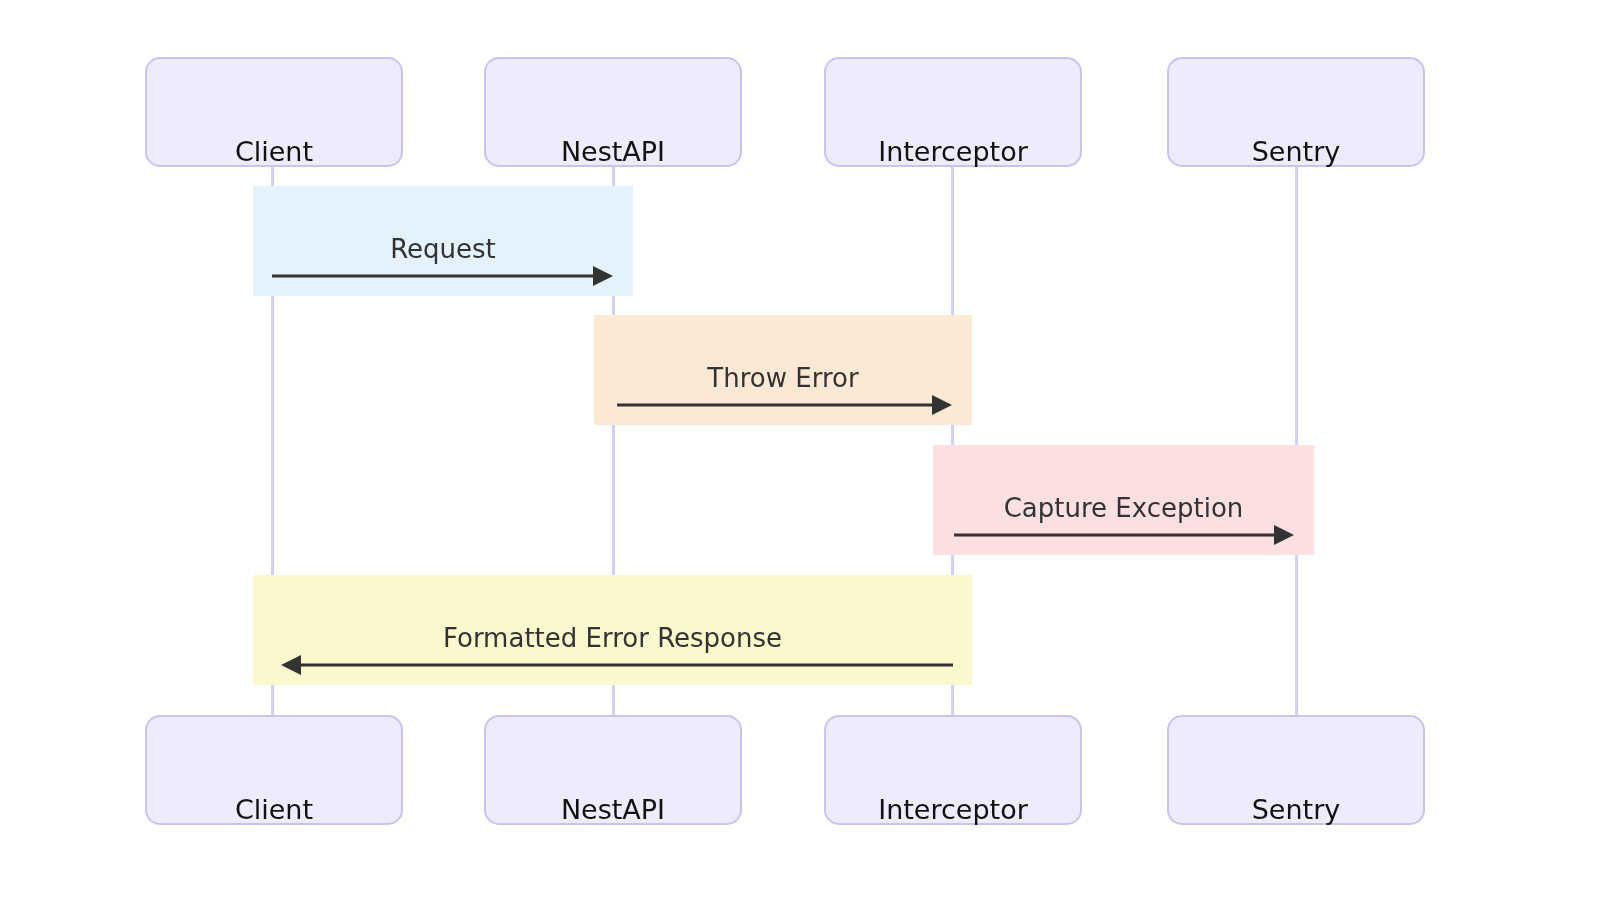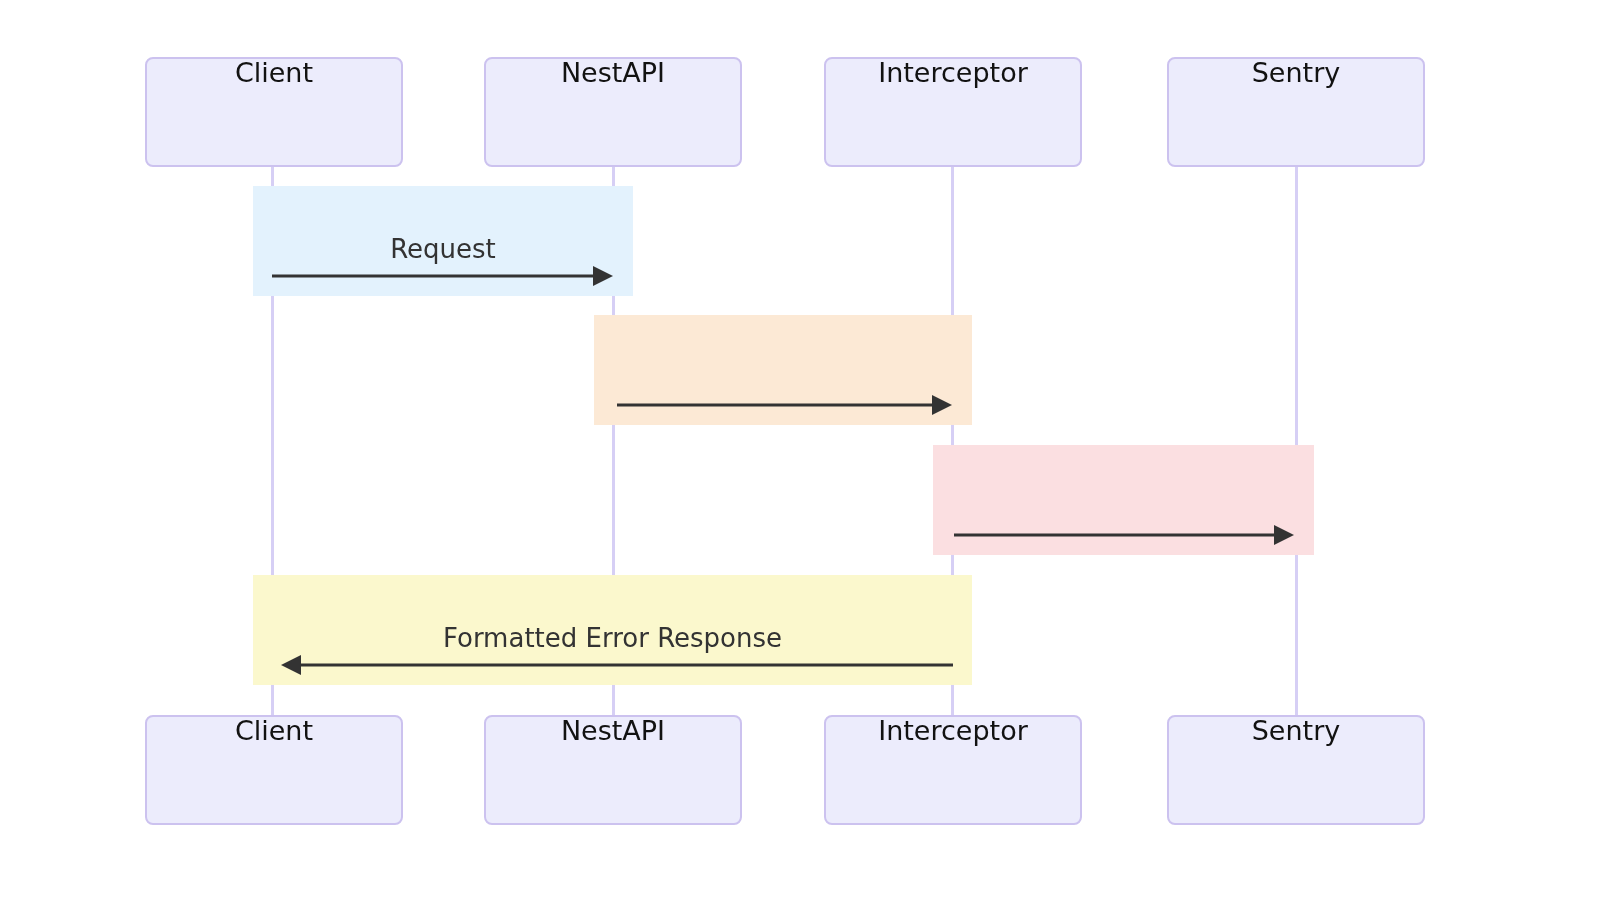--- a/index.html
+++ b/index.html
@@ -20,23 +20,23 @@
   .lifeline {
     position: absolute;
     width: 3px;
     background: #d6cff5;
   }
   .actor-box {
     position: absolute;
     box-sizing: border-box;
     background: #ececfc;
     border: 2px solid #ccc2ef;
-    border-radius: 8px;
+    border-radius: 15px;
     display: flex;
-    align-items: flex-start;
+    align-items: flex-end;
     justify-content: center;
   }
   .actor-label {
     font-size: 27px;
     color: #121212;
     line-height: 1;
     white-space: nowrap;
   }
   .msg-band {
     position: absolute;
@@ -89,27 +89,29 @@
 
   <div class="msg-group" style="left:253px; top:186px; width:380px; height:132px;">
     <span class="msg-label" style="left:0px; top:50px; width:380px;">Request</span>
     <svg class="msg-arrow" style="left:0px; top:78px;" width="380" height="24" viewBox="0 0 380 24">
       <line x1="19" y1="12" x2="350" y2="12" stroke="#333333" stroke-width="3"></line>
       <polygon points="360,12 340,2 340,22" fill="#333333"></polygon>
     </svg>
   </div>
 
   <div class="msg-group" style="left:594px; top:315px; width:378px; height:110px;">
+    <span class="msg-label" style="left:0px; top:50px; width:378px;">Throw Error</span>
     <svg class="msg-arrow" style="left:0px; top:78px;" width="378" height="24" viewBox="0 0 378 24">
       <line x1="23" y1="12" x2="348" y2="12" stroke="#333333" stroke-width="3"></line>
       <polygon points="358,12 338,2 338,22" fill="#333333"></polygon>
     </svg>
   </div>
 
   <div class="msg-group" style="left:933px; top:445px; width:381px; height:110px;">
+    <span class="msg-label" style="left:0px; top:50px; width:381px;">Capture Exception</span>
     <svg class="msg-arrow" style="left:0px; top:78px;" width="381" height="24" viewBox="0 0 381 24">
       <line x1="21" y1="12" x2="351" y2="12" stroke="#333333" stroke-width="3"></line>
       <polygon points="361,12 341,2 341,22" fill="#333333"></polygon>
     </svg>
   </div>
 
   <div class="msg-group" style="left:253px; top:575px; width:719px; height:110px;padding-left:16px;">
     <span class="msg-label" style="left:0px; top:50px; width:719px;">Formatted Error Response</span>
     <svg class="msg-arrow" style="left:0px; top:78px;" width="719" height="24" viewBox="0 0 719 24">
       <line x1="38" y1="12" x2="700" y2="12" stroke="#333333" stroke-width="3"></line>

